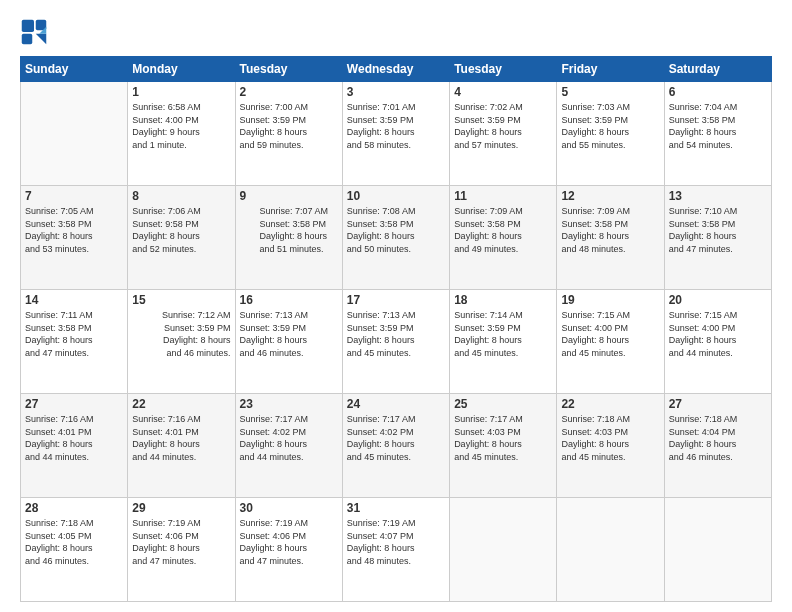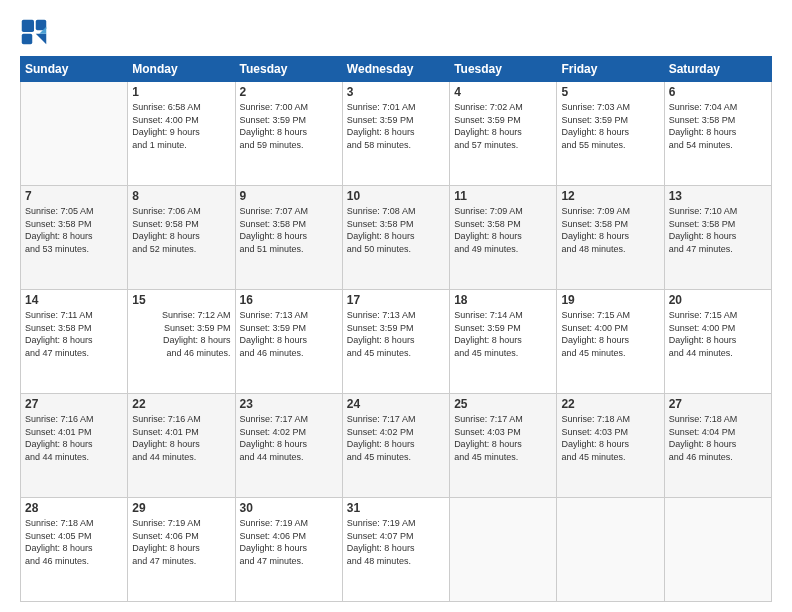--- a/index.html
+++ b/index.html
@@ -189,21 +189,21 @@
           </td>
           <td>
             <span class="day-num">8</span>
             <div class="cell-text" style="white-space: pre-line;">Sunrise: 7:06 AM
 Sunset: 9:58 PM
 Daylight: 8 hours
 and 52 minutes.</div>
           </td>
           <td>
             <span class="day-num">9</span>
-            <div class="cell-text" style="white-space: pre-line;">Sunrise: 7:07 AM
+            <div class="cell-text" style="white-space: pre-line; margin-left: 20px;">Sunrise: 7:07 AM
 Sunset: 3:58 PM
 Daylight: 8 hours
 and 51 minutes.</div>
           </td>
           <td>
             <span class="day-num">10</span>
             <div class="cell-text" style="white-space: pre-line;">Sunrise: 7:08 AM
 Sunset: 3:58 PM
 Daylight: 8 hours
 and 50 minutes.</div>

